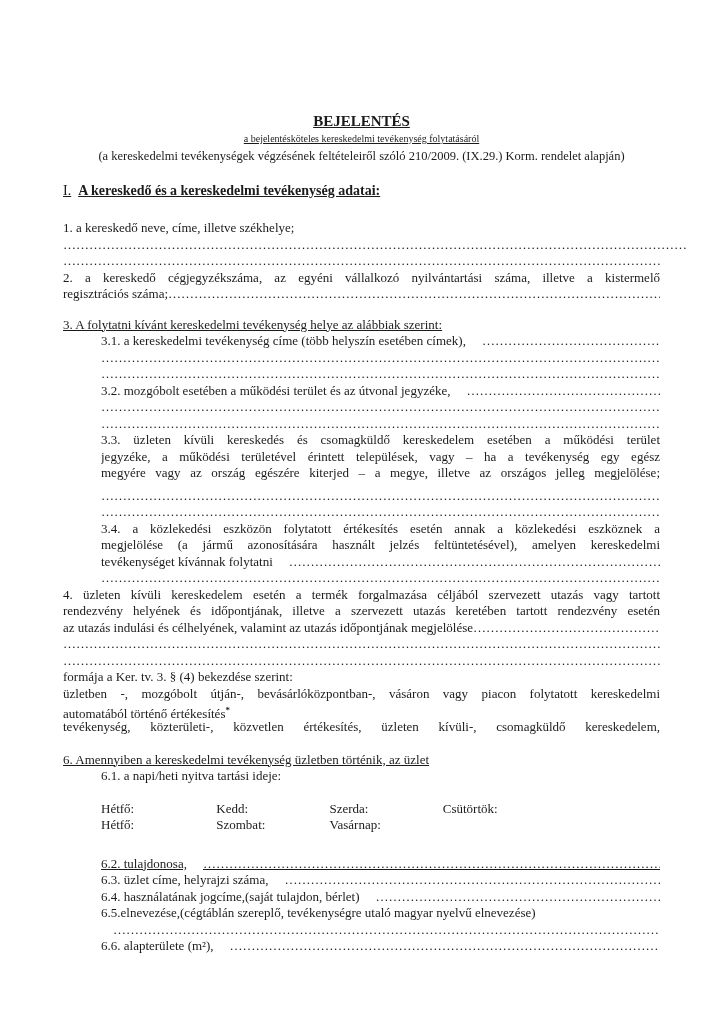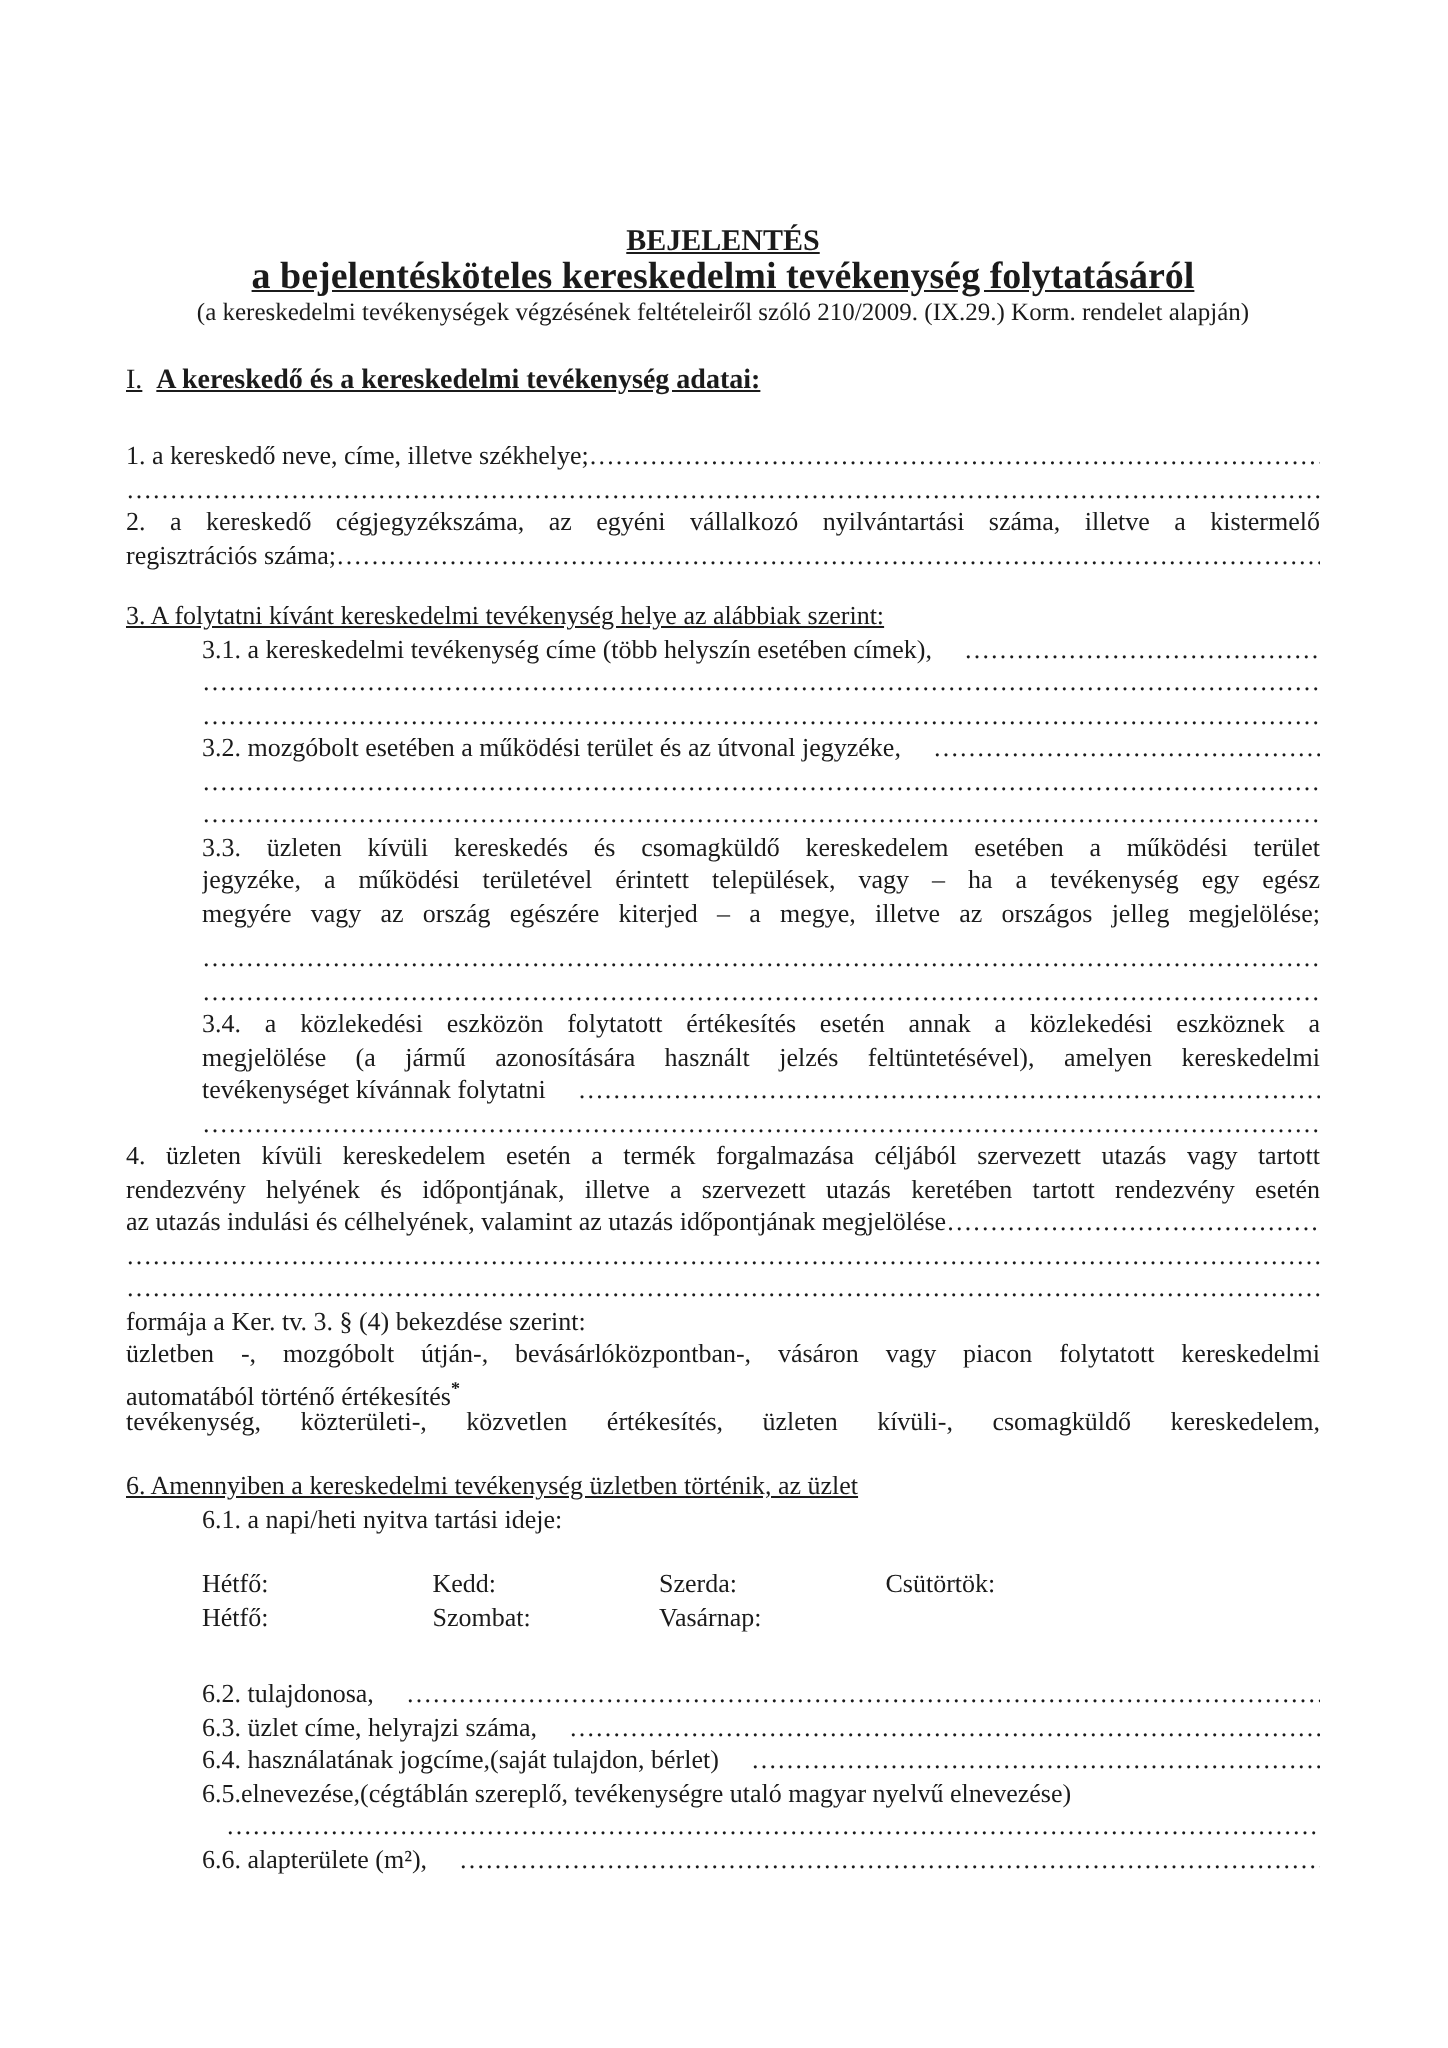--- a/index.html
+++ b/index.html
@@ -6,42 +6,42 @@
   html,body { background:#ffffff; }
   body { font-family:"Liberation Serif","DejaVu Serif",serif; color:#1b1b1b; }
   .page {
     position:relative; width:724px; height:1024px; background:#ffffff;
     padding:84px 64px 0 63px; overflow:hidden;
     font-size:13px; line-height:16.5px;margin-top:28px;
   }
   
   .title-block { text-align:center; }
   .title-main { font-size:15px; font-weight:bold; text-decoration:underline; line-height:18px; }
-  .title-sub  { font-size:19px; font-weight:bold; text-decoration:underline; line-height:18px; }
+  .title-sub  { font-size:10px; font-weight:normal; text-decoration:underline; line-height:18px; }
   .title-note { font-size:12.5px; line-height:16px; }
   
   .sec1 { margin-top:18px; text-decoration:underline; font-size:14px; line-height:18px; }
   .sec1 .num { font-weight:normal; }
   .sec1 .txt { font-weight:bold; margin-left:7px; }
   
-  .block1 { margin-top:20px; }
+  .block1 { margin-top:20px;flex-direction:column; }
   .row { display:flex; align-items:baseline; }
   .row .lbl { white-space:nowrap; }
   .leader { flex:1 1 auto; min-width:0; overflow:hidden; white-space:nowrap; }
   .dotline { overflow:hidden; white-space:nowrap; height:16.5px; }
   .line { max-height:17px; overflow:hidden; text-align:justify; text-align-last:justify; }
   .line.lastline { text-align-last:left; }
   .ind { margin-left:38px;gap:16px; }
   .ind2 { margin-left:50px; }
   .h3, .h6 { text-decoration:underline; margin-top:14px; }
   .h6 { margin-top:16px; }
   .gap6 { margin-top:6px; }
   .gap20 { margin-top:20px; }
   .gap16 { margin-top:16px; }
-  .gap22 { margin-top:22px; }
+  .gap22 { margin-top:22px;text-decoration:underline; }
   .sup { vertical-align:super; font-size:9px; font-weight:bold; }
   
   .days { margin-left:38px; }
   .days span { display:inline-block; }
   .d1 { width:112px; } .d2 { width:110px; } .d3 { width:110px; }
 </style>
 </head>
 <body>
 
 <div class="page">

